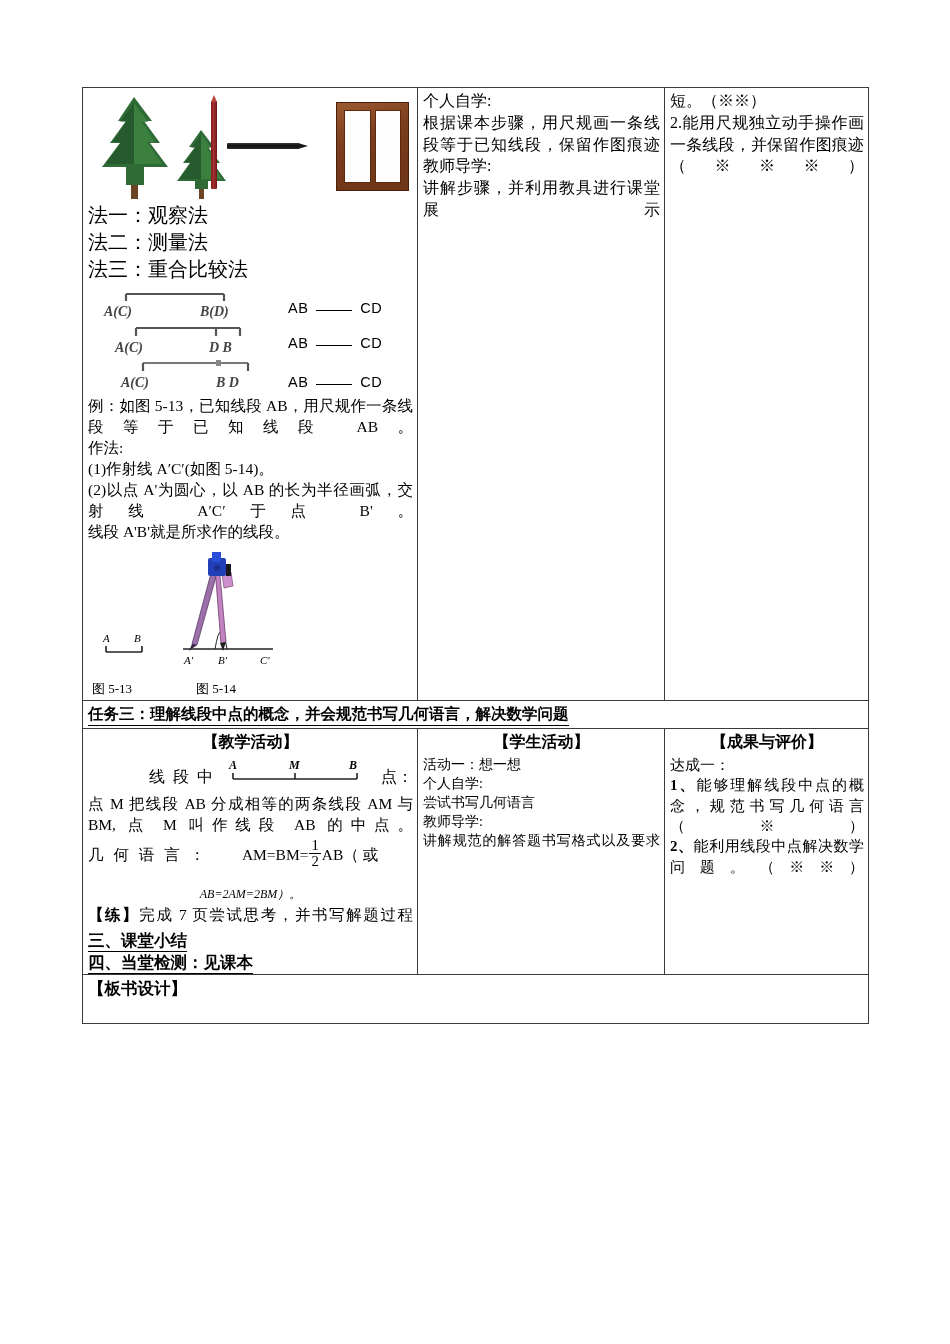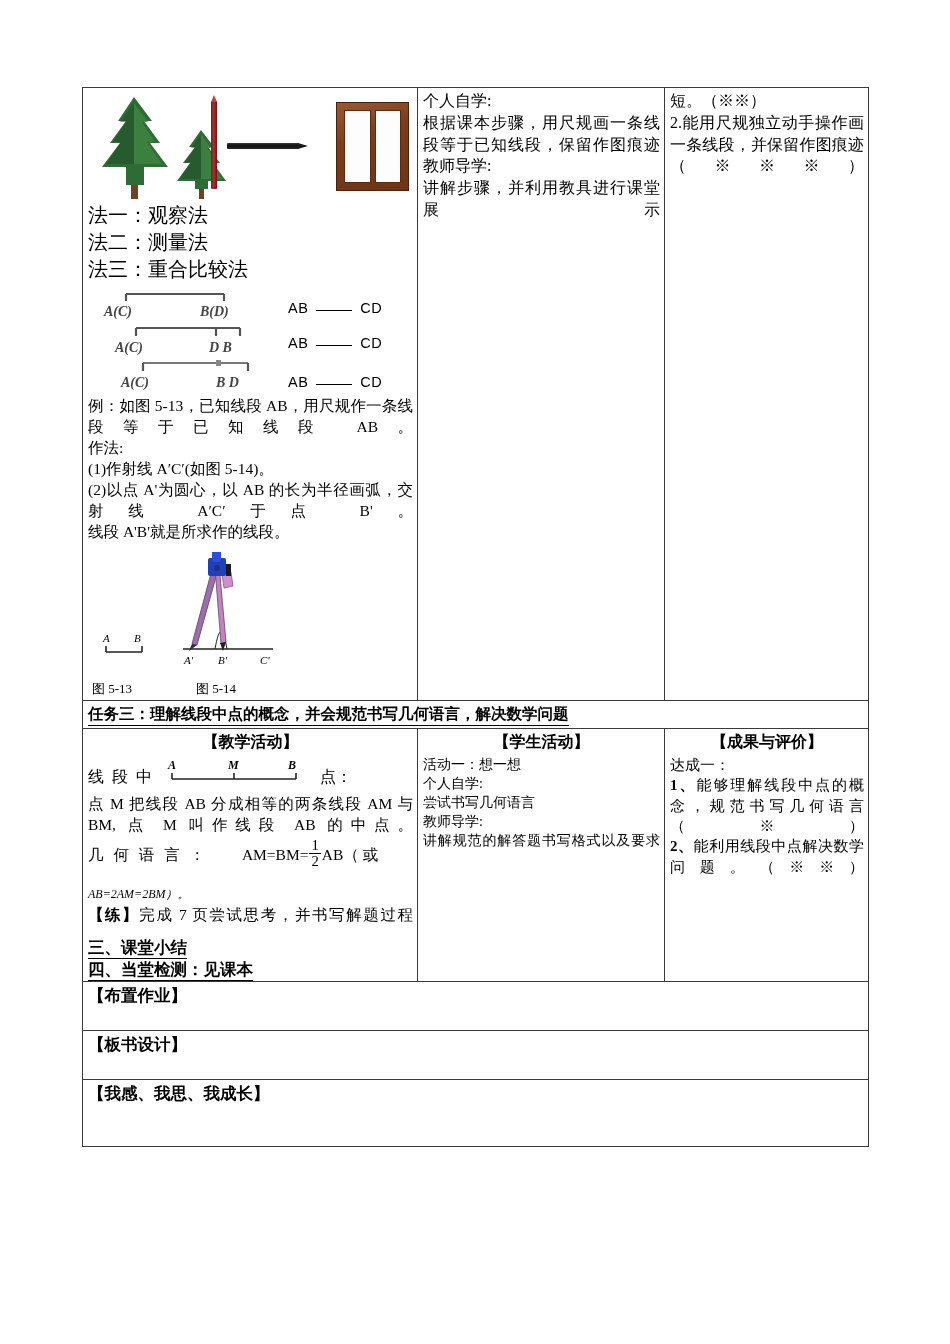--- a/index.html
+++ b/index.html
@@ -152,21 +152,21 @@
     display: inline-block;
     vertical-align: -0.45em;
     text-align: center;
     font-size: 0.95em;
     line-height: 1.05;
     margin: 0 1px;
   }
   .frac .num { display: block; padding: 0 2px; }
   .frac .den { display: block; border-top: 1.2px solid #000; padding: 0 2px; }
 
-  .mono-math { font-family: "Liberation Serif", serif; letter-spacing: 0px; }
+  .mono-math { font-family: "Liberation Serif", serif; letter-spacing: 0px; text-align: center; }
 </style>
 </head>
 <body>
 
 <div class="page">
 
   <table class="doc">
     <colgroup>
       <col class="col-a">
         <col class="col-b">
@@ -331,21 +331,21 @@
     <tr>
       <td class="task-bar" colspan="3">
         <span class="u">任务三：理解线段中点的概念，并会规范书写几何语言，解决数学问题</span>
       </td>
     </tr>
 
     <tr>
       <td class="col-a" style="border-bottom:none; padding-bottom:0;">
         <div class="hdr-cell">【教学活动】</div>
 
-        <div style="font-size:16px; white-space:nowrap; margin-top:1px;">
+        <div style="font-size:16px; white-space:nowrap; margin-top:1px;text-align:right;">
           <span style="letter-spacing:2px;">线  段  中</span>
           <span class="amb-wrap">
             <svg width="150" height="30" viewBox="0 0 150 30">
               <text x="6" y="13" font-family="Liberation Serif, serif" font-size="12" font-style="italic" font-weight="bold">A</text>
               <text x="66" y="13" font-family="Liberation Serif, serif" font-size="12" font-style="italic" font-weight="bold">M</text>
               <text x="126" y="13" font-family="Liberation Serif, serif" font-size="12" font-style="italic" font-weight="bold">B</text>
               <line x1="10" y1="23" x2="134" y2="23" stroke="#222" stroke-width="1.6"></line>
               <line x1="10" y1="23" x2="10" y2="17" stroke="#222" stroke-width="1.6"></line>
               <line x1="72" y1="23" x2="72" y2="17" stroke="#222" stroke-width="1.6"></line>
               <line x1="134" y1="23" x2="134" y2="17" stroke="#222" stroke-width="1.6"></line>
@@ -359,21 +359,21 @@
         <div style="font-size:15.5px; margin-top:3px; white-space:nowrap;">
           <span style="letter-spacing:3px;">几  何  语  言  ：</span>
           <span style="display:inline-block;width:30px;"></span><span class="mono-math">AM=BM=</span><span class="frac"><span class="num">1</span><span class="den">2</span></span><span class="mono-math">AB（  或</span>
         </div>
         <div class="mono-math" style="font-size:12px; margin-top:16px;font-style:italic;">AB=2AM=2BM）。</div>
 
         <div class="justify tight" style="font-size:15.5px; margin-top:1px;">
           <span class="bold">【练】</span><span>完成 7 页尝试思考，并书写解题过程</span>
         </div>
 
-        <div style="margin-top:12px;">
+        <div style="margin-top:5px;">
           <div>
             <span class="section-label ul">三、课堂小结</span>
           </div>
           <div>
             <span class="section-label ul">四、当堂检测：见课本</span>
           </div>
         </div>
       </td>
 
       <td class="col-b" style="border-bottom:none;">
@@ -396,29 +396,19 @@
           </div>
           <div class="justify">
             <span class="bold">2、</span><span>能利用线段中点解决数学问题。（※※）</span>
           </div>
         </div>
       </td>
     </tr>
 
     <tr>
       <td colspan="3" style="height:44px;">
-        <span class="section-label">【布置作业】</span>
-      </td>
-    </tr>
-    <tr>
-      <td colspan="3" style="height:44px;">
         <span class="section-label">【板书设计】</span>
-      </td>
-    </tr>
-    <tr>
-      <td colspan="3" style="height:62px;">
-        <span class="section-label">【我感、我思、我成长】</span>
       </td>
     </tr>
   </tbody>
     </table>
 
 </div>
 
 </body></html>

